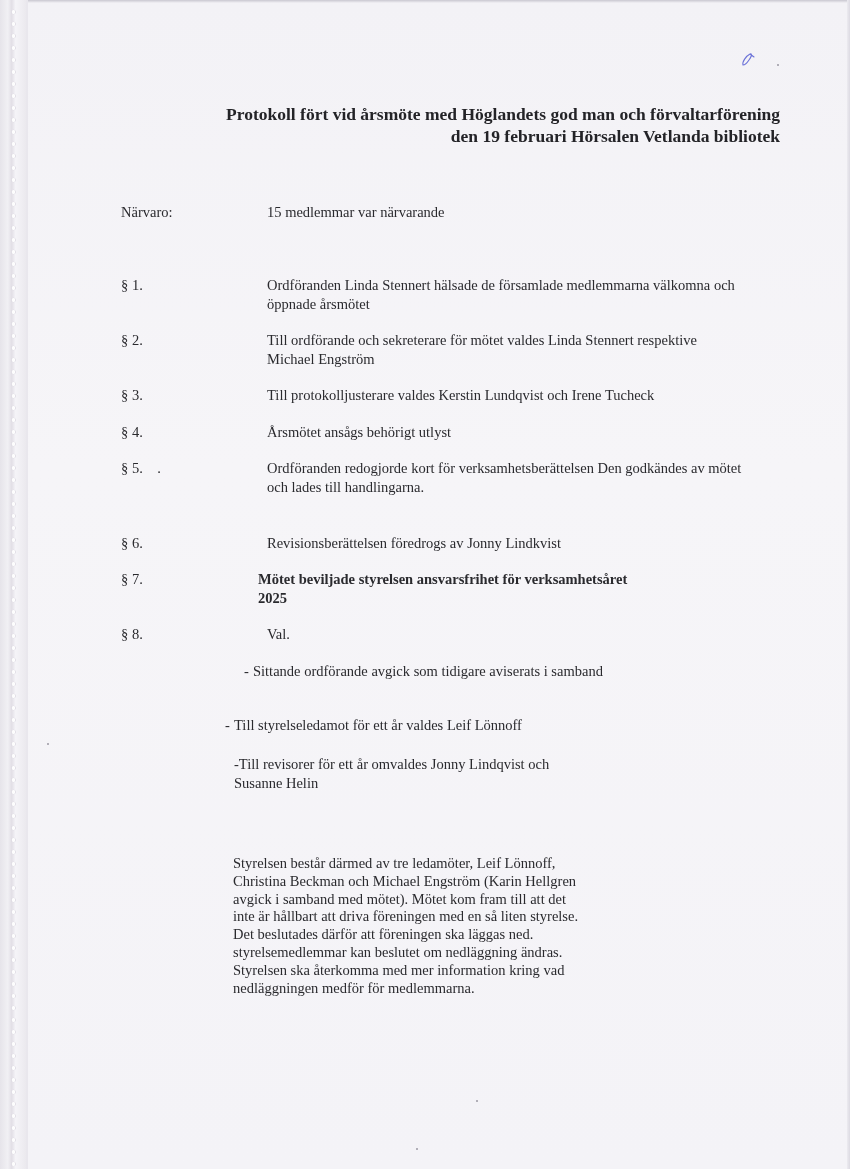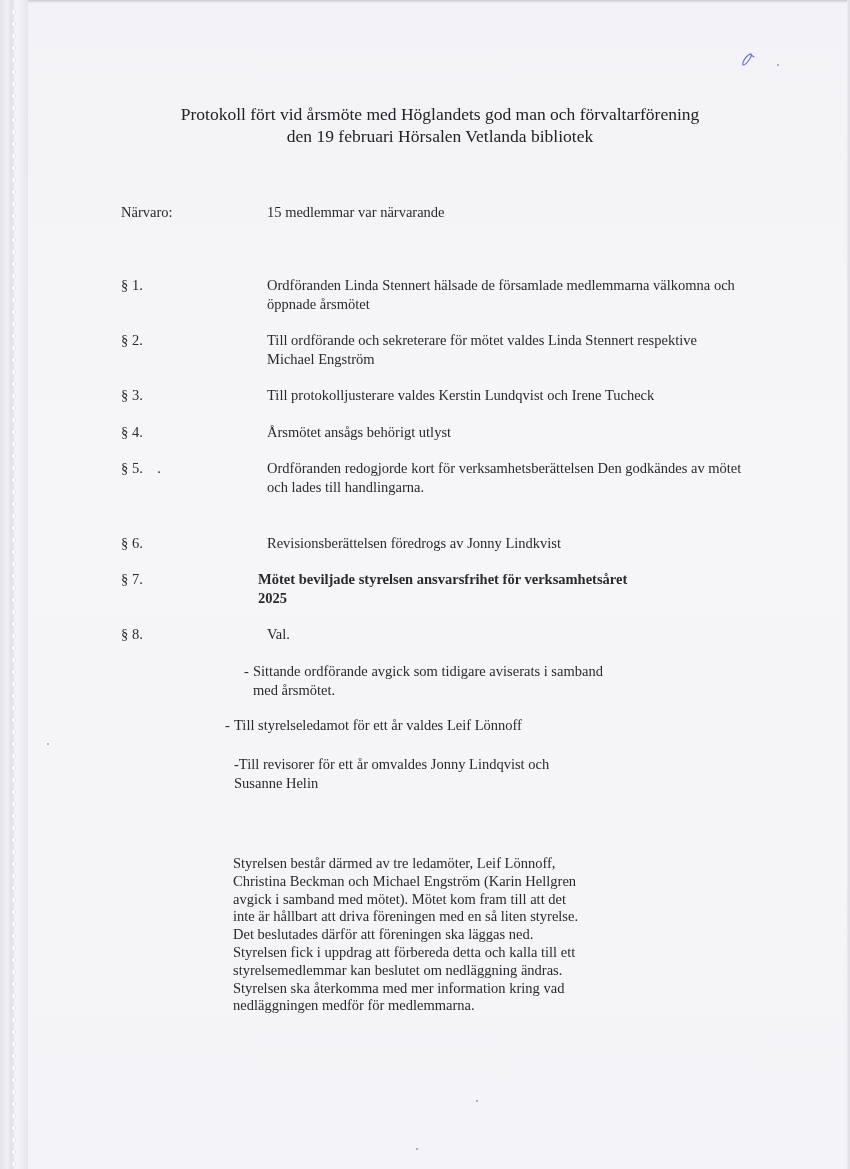--- a/index.html
+++ b/index.html
@@ -57,22 +57,22 @@
     }
     .pen-mark {
       position: absolute;
       left: 740px; top: 50px;
       width: 20px; height: 18px;
     }
     .title {
       position: absolute;
       left: 100px; top: 103px;
       width: 680px;
-      text-align: center;
-      font-weight: normal;
+      text-align: right;
+      font-weight: bold;
       font-size: 17.5px;
       line-height: 22px;
       color: #232327;
     }
     .row {
       position: absolute;
       left: 0;
       width: 850px;
       font-size: 14.5px;
       line-height: 19px;
@@ -200,39 +200,37 @@
 
   <div class="row" style="top:625px;">
     <span class="label">§ 8.</span>
     <div class="content">
       <div>Val.</div>
     </div>
   </div>
 
   <div class="bullet" style="top:662px;margin-left:19px;">
     <div><span class="dash">-</span><span>Sittande ordförande avgick som tidigare aviserats i samband</span></div>
-    <div class="indent">med årsmötet.</div>
   </div>
 
   <div class="bullet" style="top:716px;">
     <div><span class="dash">-</span><span>Till styrelseledamot för ett år valdes Leif Lönnoff</span></div>
   </div>
 
   <div class="bullet" style="top:755px; left:234px;">
     <div>-Till revisorer för ett år omvaldes Jonny Lindqvist och</div>
     <div>Susanne Helin</div>
   </div>
 
   <div class="para" style="top:810px;">
     <div>Styrelsen består därmed av tre ledamöter, Leif Lönnoff,</div>
     <div>Christina Beckman och Michael Engström (Karin Hellgren</div>
     <div>avgick i samband med mötet). Mötet kom fram till att det</div>
     <div>inte är hållbart att driva föreningen med en så liten styrelse.</div>
     <div>Det beslutades därför att föreningen ska läggas ned.</div>
-    <div>Styrelsen fick i uppdrag att förbereda detta och kalla till ett</div>
     <div>styrelsemedlemmar kan beslutet om nedläggning ändras.</div>
     <div>Styrelsen ska återkomma med mer information kring vad</div>
     <div>nedläggningen medför för medlemmarna.</div>
   </div>
 
   <span class="speck" style="left:476px; top:1100px;"></span>
   <span class="speck" style="left:416px; top:1148px;"></span>
   <span class="speck" style="left:47px; top:743px;"></span>
   <span class="speck" style="left:777px; top:64px;"></span>
 </div>

